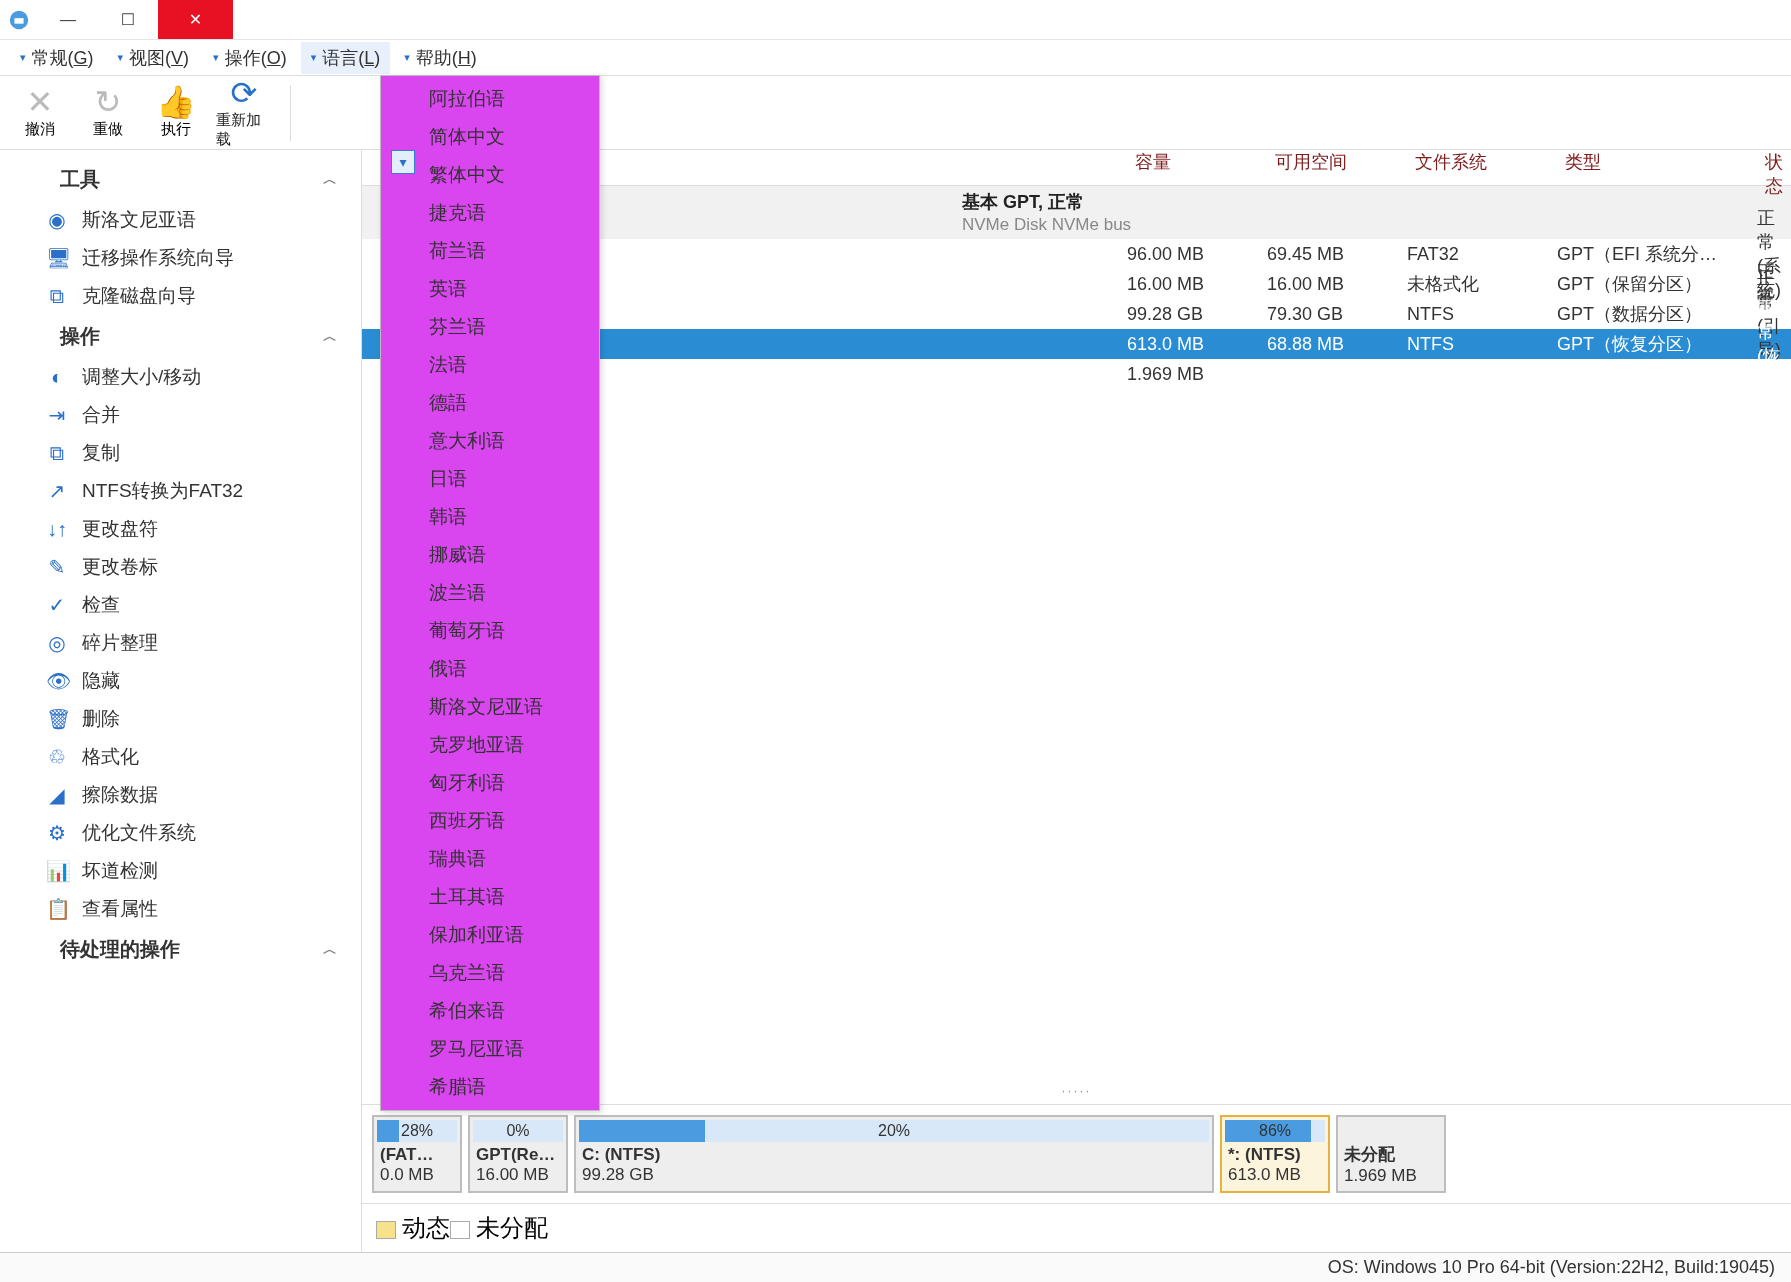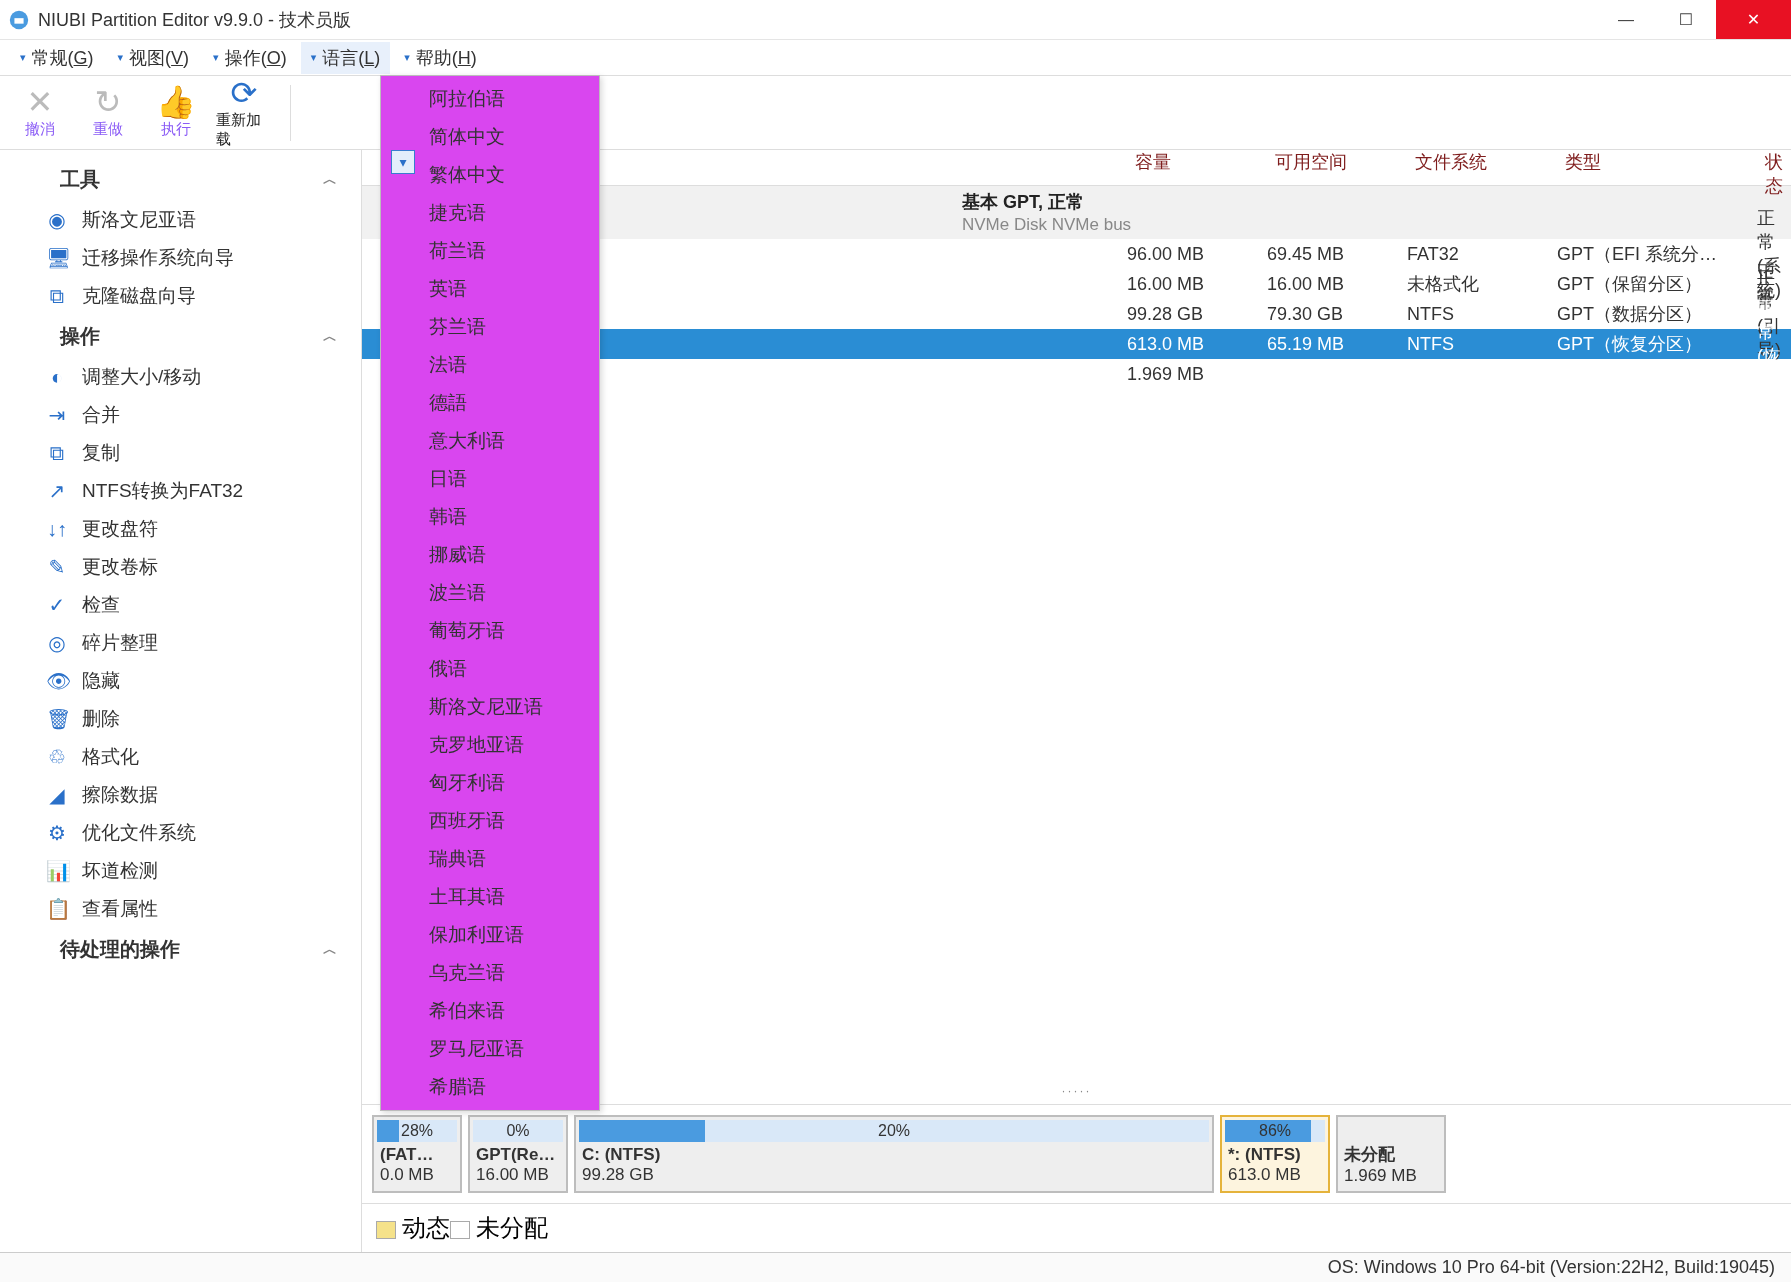--- a/index.html
+++ b/index.html
@@ -16,21 +16,21 @@
 .menu-item { display: flex; align-items: center; padding: 4px 10px; font-size: 18px; color: #333; gap: 6px; }
 .menu-item .chev { color: #2a70c9; font-size: 11px; }
 .menu-item.open { background: #e8f0fb; }
 .menu-item u { text-decoration: underline; }
 
 .toolbar { height: 74px; display: flex; align-items: center; padding: 4px 12px; gap: 12px; border-bottom: 1px solid #ddd; }
 .tool { display: flex; flex-direction: column; align-items: center; gap: 2px; width: 56px; color: #bbb; }
 .tool .ico { font-size: 32px; line-height: 1; }
 .tool.active { color: #2a70c9; }
 .tool.active .lbl { color: #333; }
-.tool .lbl { font-size: 15px; color: #8b5cf6; }
+.tool .lbl { font-size: 15px; color: #000000; }
 .tool.active .lbl { color: #222; }
 .toolbar-sep { width: 1px; height: 56px; background: #ddd; margin: 0 6px; }
 
 .body { display: flex; height: calc(100% - 40px - 36px - 74px - 30px); }
 .sidebar { width: 395px; border-right: 1px solid #ddd; padding: 8px 0; overflow-y: auto; }
 .sb-head { display: flex; justify-content: space-between; align-items: center; padding: 8px 24px 8px 60px; font-size: 20px; font-weight: bold; color: #333; }
 .sb-head .chev { color: #888; font-size: 14px; }
 .sb-item { display: flex; align-items: center; padding: 6px 24px 6px 46px; font-size: 19px; color: #333; gap: 14px; }
 .sb-item .ico { width: 22px; text-align: center; font-size: 20px; color: #2a70c9; }
 
@@ -67,21 +67,20 @@
 .dd-check { position: absolute; left: 10px; width: 24px; height: 24px; border: 1px solid #3a7ccf; background: #e3eefb; display: flex; align-items: center; justify-content: center; color: #2a70c9; font-size: 14px; }
 </style>
 </head>
 <body>
 
 <div class="titlebar">
   <svg class="titlebar-icon" viewBox="0 0 24 24">
       <circle cx="12" cy="12" r="10" fill="#4a9be0"></circle>
       <rect x="7" y="10" width="10" height="6" fill="#fff"></rect>
     </svg>
-  <div class="titlebar-title">NIUBI Partition Editor v9.9.0 - 技术员版</div>
   <div class="win-btns">
     <div class="win-btn">—</div>
     <div class="win-btn">☐</div>
     <div class="win-btn close">✕</div>
   </div>
 </div>
 
 <div class="menubar" id="menubar">
     <div class="menu-item">
       <span class="chev">▾</span>
@@ -247,21 +246,21 @@
             <div style="width:765px"></div>
             <div style="width:140px">99.28 GB</div>
             <div style="width:140px">79.30 GB</div>
             <div style="width:150px">NTFS</div>
             <div style="width:200px">GPT（数据分区）</div>
             <div style="flex:1">正常(引导)</div>
           </div>
           <div class="row sel">
             <div style="width:765px"></div>
             <div style="width:140px">613.0 MB</div>
-            <div style="width:140px">65.19 MB</div>
+            <div style="width:140px">68.88 MB</div>
             <div style="width:150px">NTFS</div>
             <div style="width:200px">GPT（恢复分区）</div>
             <div style="flex:1">正常(恢复)</div>
           </div>
           <div class="row">
             <div style="width:765px"></div>
             <div style="width:140px">1.969 MB</div>
             <div style="width:140px"></div>
             <div style="width:150px"></div>
             <div style="width:200px"></div>

